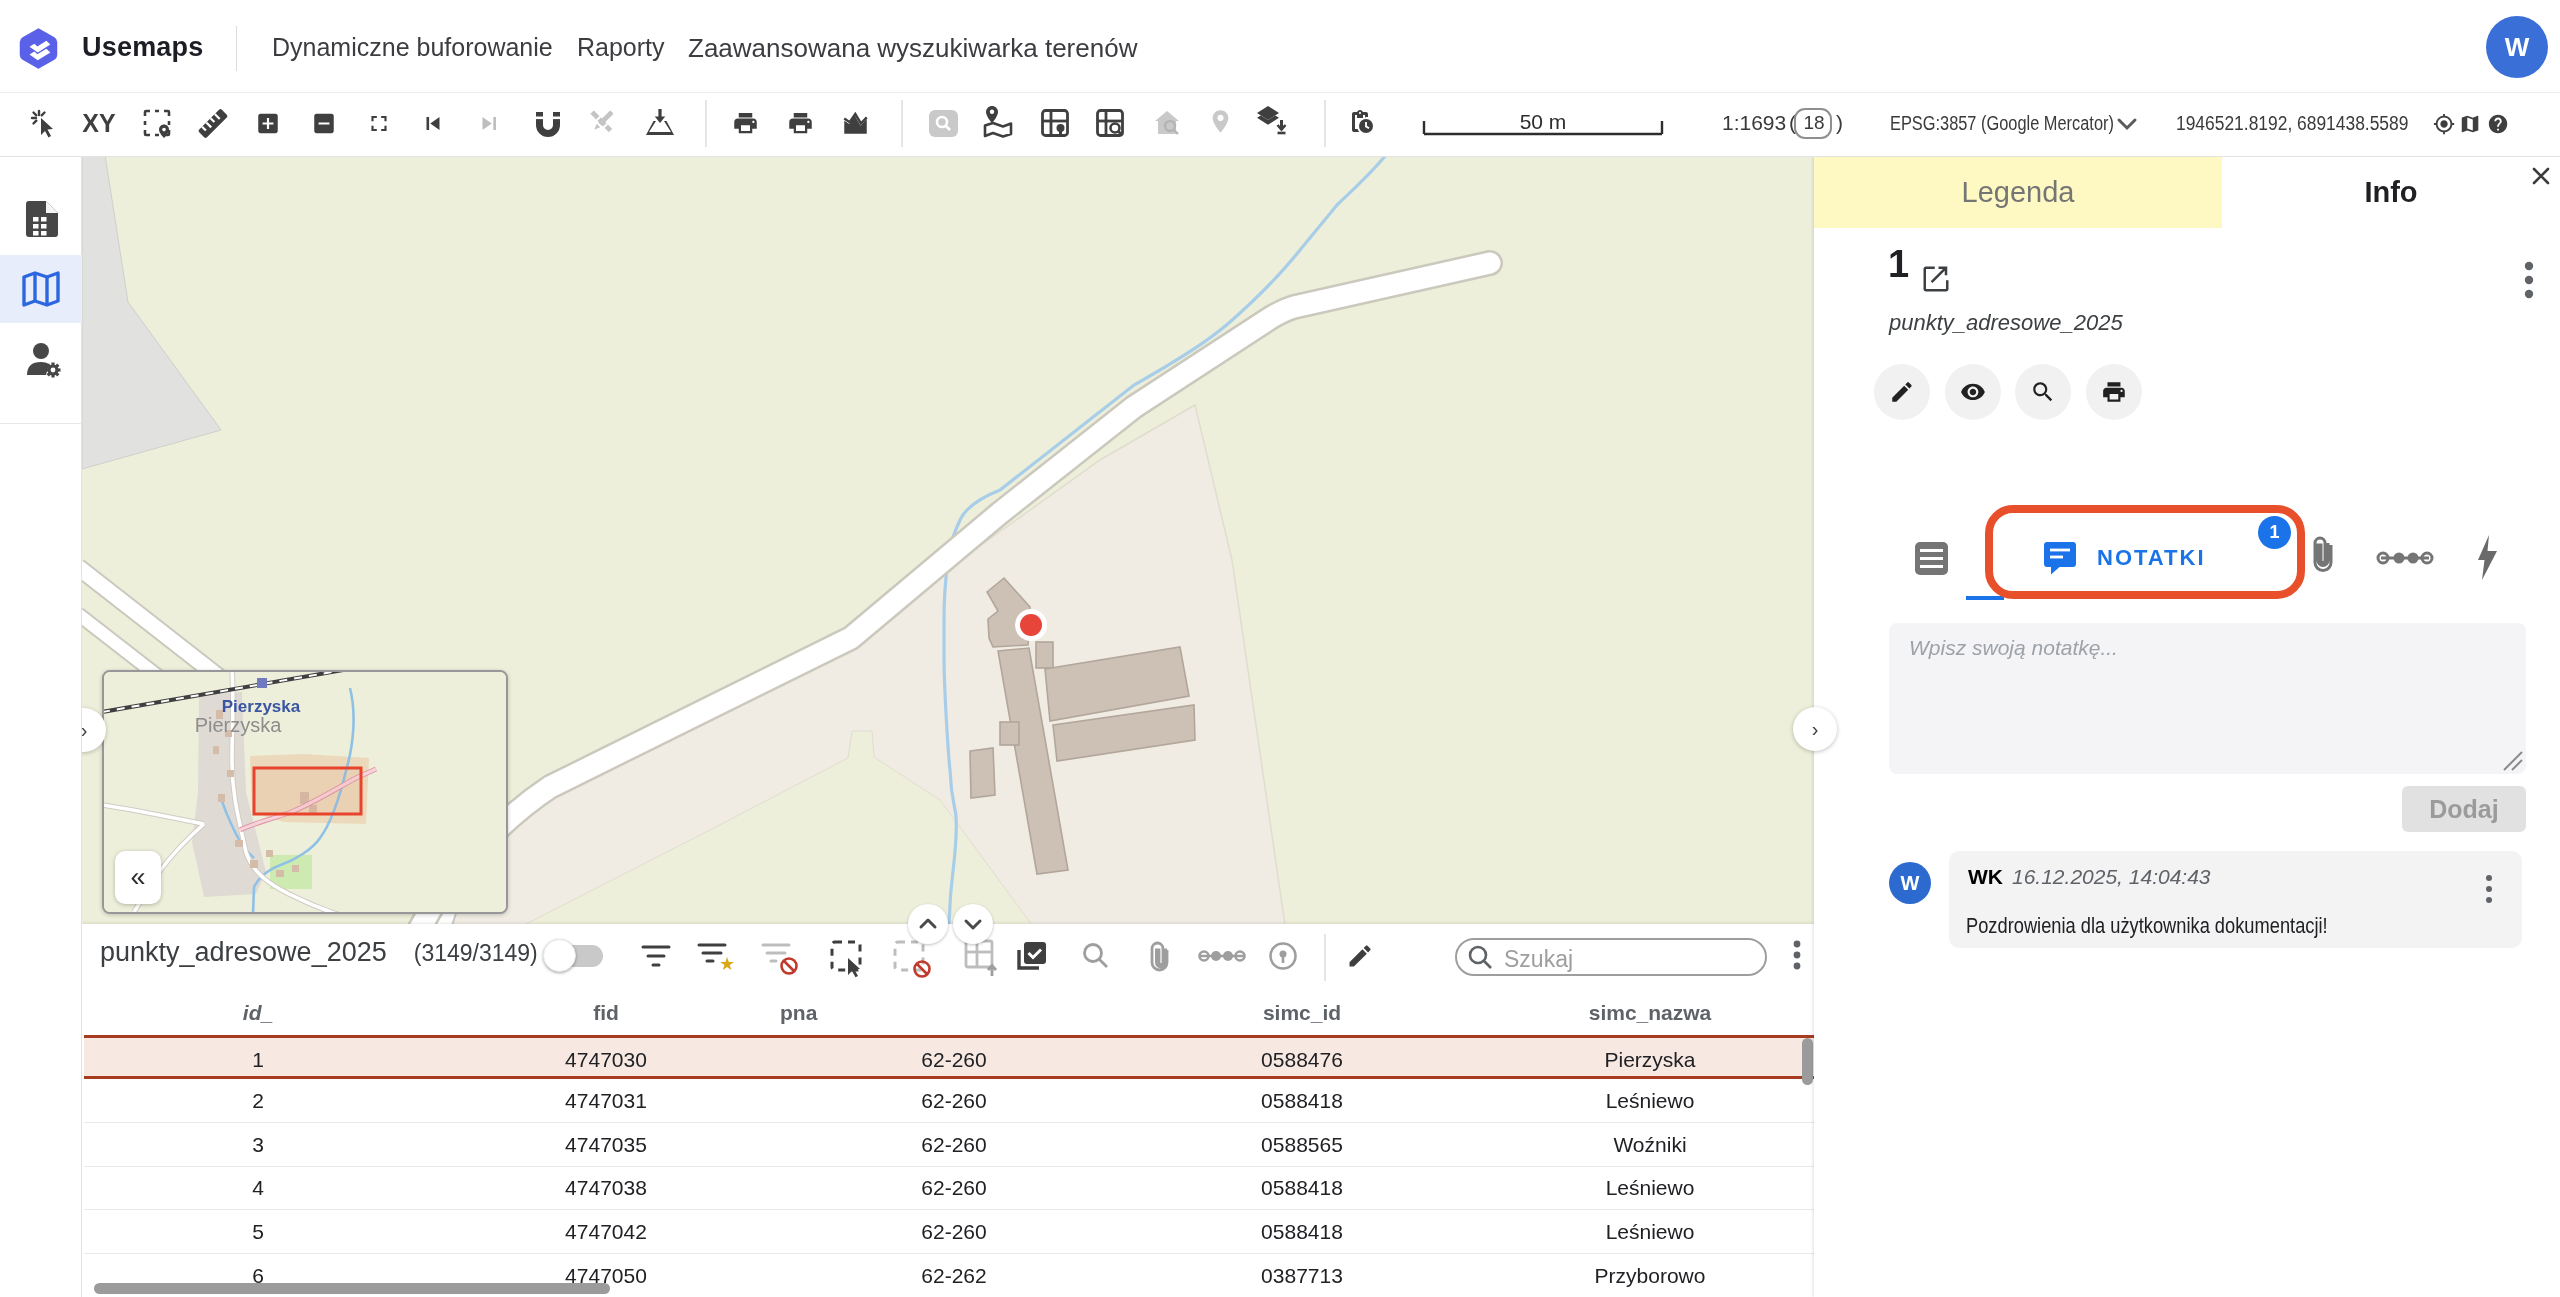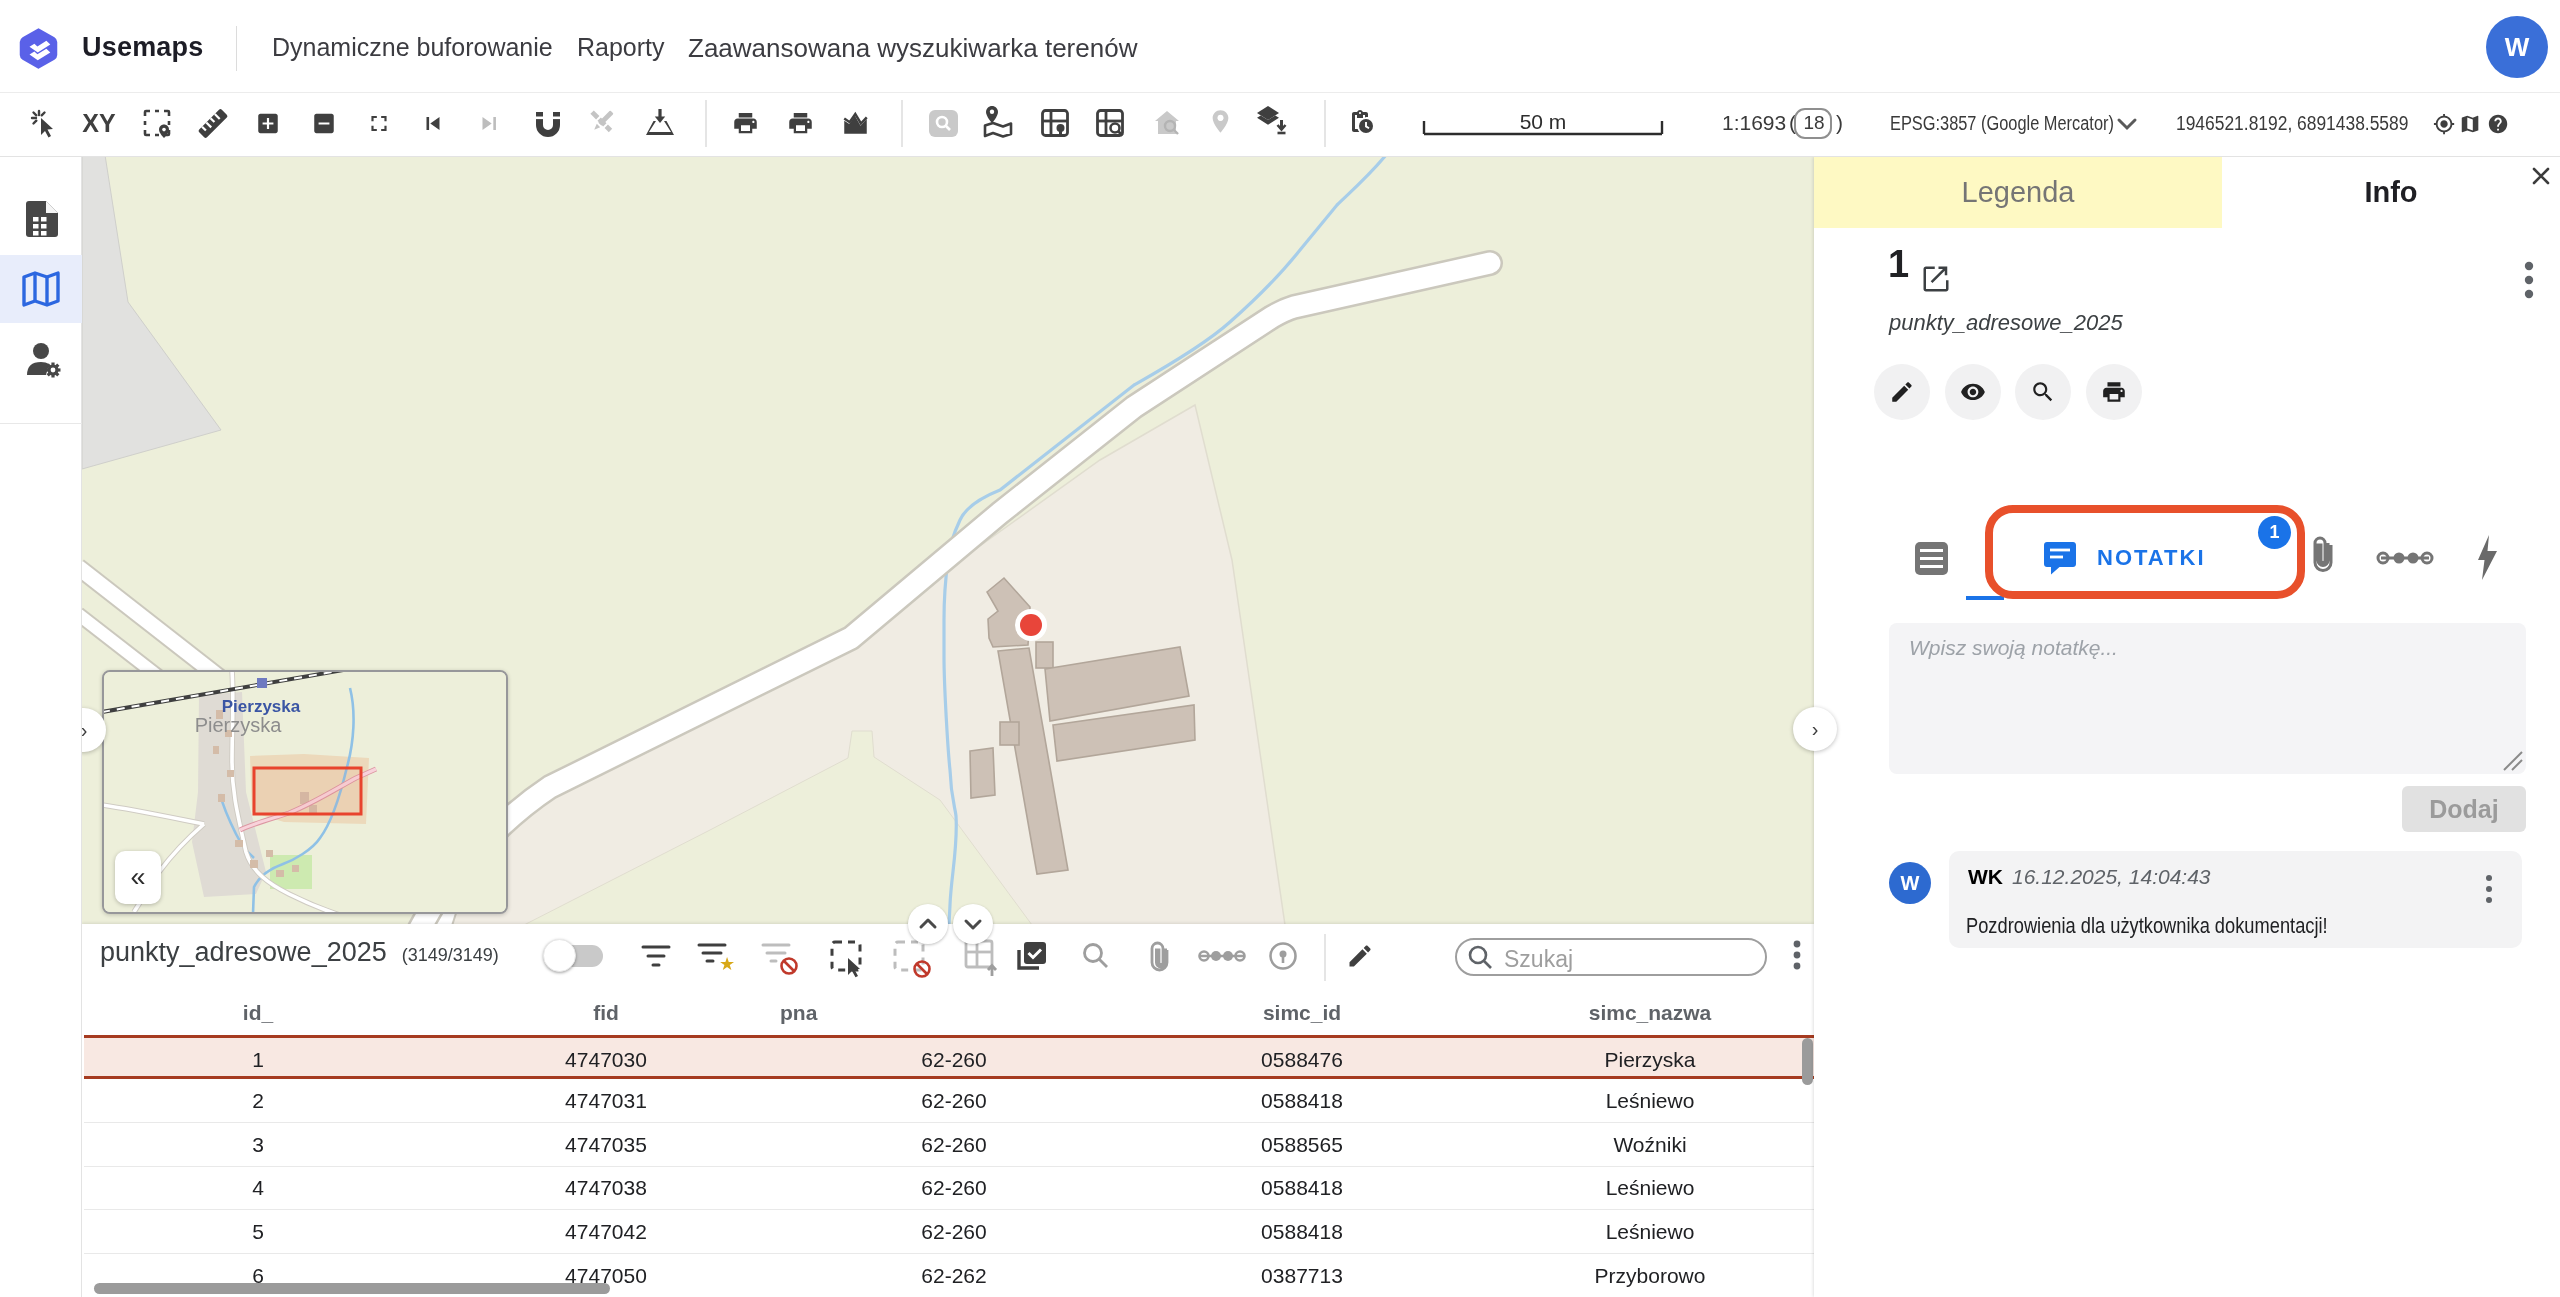--- a/index.html
+++ b/index.html
@@ -483,21 +483,21 @@
         <g fill="#5f6368">
           <circle cx="5" cy="5" r="3"></circle>
           <circle cx="5" cy="16" r="3"></circle>
           <circle cx="5" cy="27" r="3"></circle>
         </g>
       </svg>
     <div style="position:absolute;left:152px;top:757px;font-size:21.5px;color:#202124;transform:scaleX(0.85);transform-origin:0 50%;">Pozdrowienia dla użytkownika dokumentacji!</div>
   </div>
 
   <div id="tablepanel">
-    <div style="position:absolute;left:18px;top:13px;font-size:27px;color:#3c4043;">punkty_adresowe_2025&nbsp;&nbsp;<span style="font-size:18px;">(3149/3149)</span></div>
+    <div style="position:absolute;left:18px;top:13px;font-size:27px;color:#3c4043;">punkty_adresowe_2025&nbsp;&nbsp;<span style="font-size:23px;margin-left:12px;">(3149/3149)</span></div>
 
     <div style="position:absolute;left:465px;top:21px;width:56px;height:22px;border-radius:11px;background:#c9c9c9;"></div>
     <div style="position:absolute;left:461px;top:15px;width:33px;height:33px;border-radius:50%;background:#fff;border:1px solid #e8e8e8;box-shadow:0 1px 3px rgba(0,0,0,0.35);"></div>
 
     <svg width="1340" height="66" style="position:absolute;left:0;top:0;">
 
       <g transform="translate(574,32)" stroke="#3f3f3f" stroke-width="3" stroke-linecap="round">
           <line x1="-13" y1="-9" x2="13" y2="-9"></line>
           <line x1="-8" y1="0" x2="8" y2="0"></line>
           <line x1="-3" y1="9" x2="3" y2="9"></line>
@@ -589,21 +589,21 @@
     <div style="position:absolute;left:1422px;top:22px;font-size:23px;color:#9e9e9e;">Szukaj</div>
     <svg width="12" height="36" style="position:absolute;left:1710px;top:15px;">
         <g fill="#5f6368">
           <circle cx="5" cy="5" r="3.4"></circle>
           <circle cx="5" cy="16" r="3.4"></circle>
           <circle cx="5" cy="27" r="3.4"></circle>
         </g>
       </svg>
 
     <div style="position:absolute;left:2px;top:66px;width:1740px;height:45px;font-size:21px;font-weight:700;color:#5f6368;">
-      <span style="position:absolute;left:0;width:348px;text-align:center;line-height:45px;">id_</span>
+      <span style="position:absolute;left:0;width:348px;text-align:center;line-height:45px;font-style:italic;">id_</span>
       <span style="position:absolute;left:348px;width:348px;text-align:center;line-height:45px;">fid</span>
       <span style="position:absolute;left:696px;width:348px;text-align:left;line-height:45px;">pna</span>
       <span style="position:absolute;left:1044px;width:348px;text-align:center;line-height:45px;">simc_id</span>
       <span style="position:absolute;left:1392px;width:348px;text-align:center;line-height:45px;">simc_nazwa</span>
     </div>
 
     <div class="trow hl" style="top:111px;">
         <span>1</span>
         <span>4747030</span>
         <span>62-260</span>

